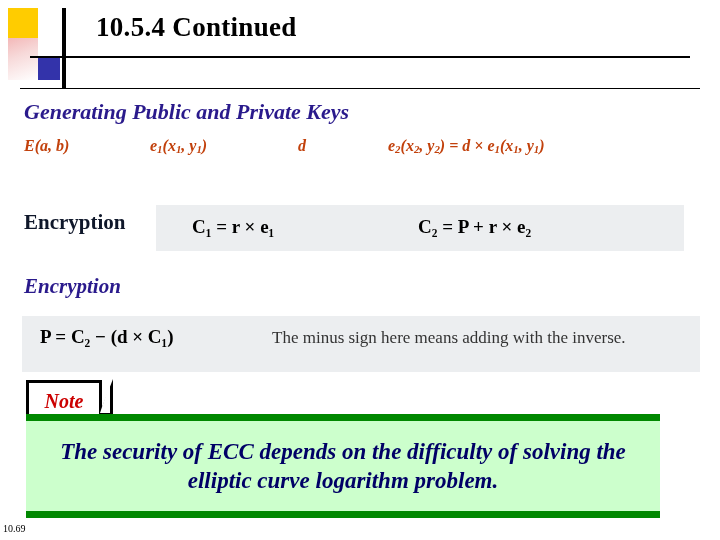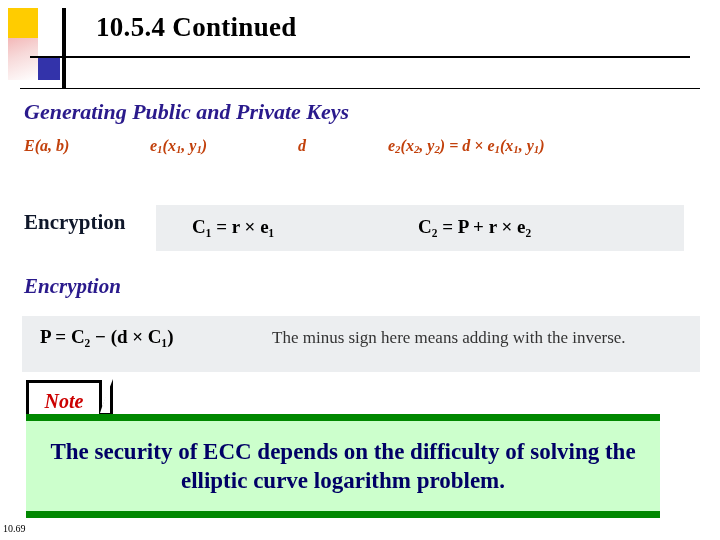--- a/index.html
+++ b/index.html
@@ -226,20 +226,21 @@
     justify-content: center;
   }
   .note-text {
     font-family: "Liberation Serif", serif;
     font-size: 23px;
     font-weight: bold;
     color: #000066;
     text-align: center;
     line-height: 1.28;
     padding: 0 18px;
+    font-style: italic;
   }
 
   
   .footer-num {
     position: absolute;
     left: 3px;
     top: 523px;
     font-family: "Liberation Serif", serif;
     font-size: 10px;
     color: #000000;

